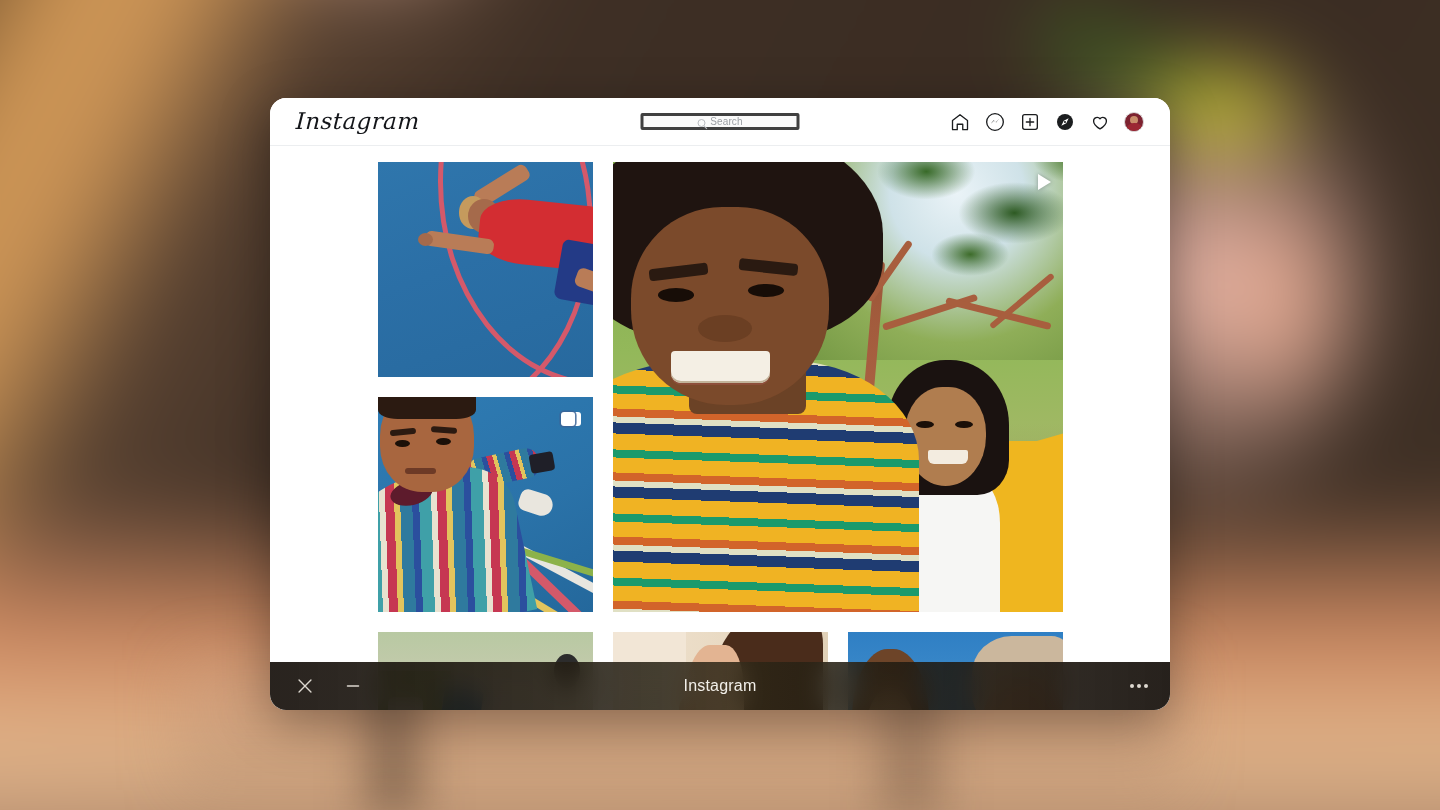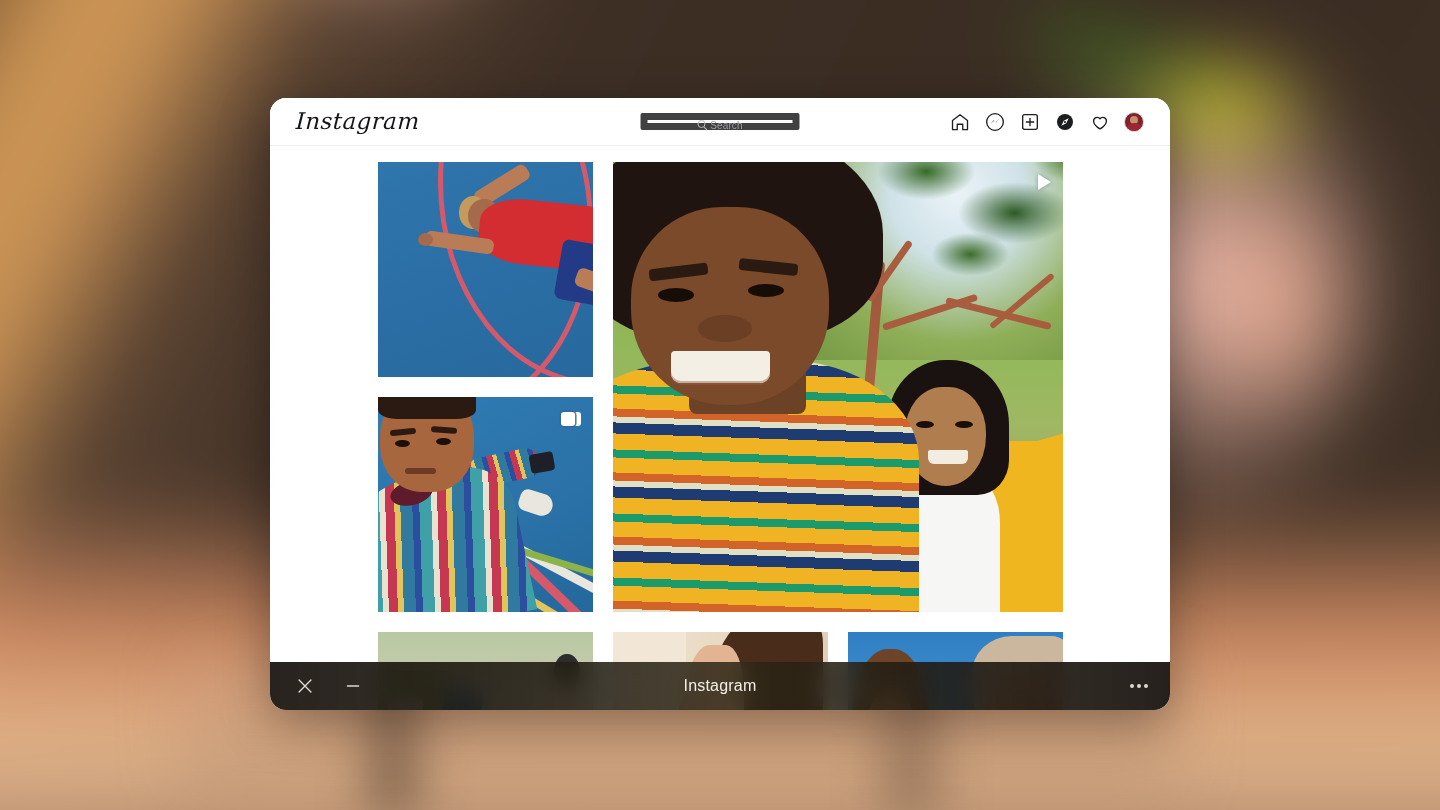--- a/index.html
+++ b/index.html
@@ -101,24 +101,24 @@
     line-height: 1;
     transform: skewX(-3deg);
   }
   #search-wrap {
     position: absolute;
     left: 50%;
     transform: translateX(-50%);
     width: 159px;
     height: 17px;
     background: #fafafa;
-    border: 7px solid #404040;
+    border: 3px solid #404040;
     border-radius: 2px;
     display: flex;
-    align-items: flex-start;
+    align-items: flex-end;
     justify-content: center;
     gap: 5px;
   }
   #search-icon {
     width: 8px; height: 8px;
     border: 1.1px solid #b9bcc0;
     border-radius: 50%;
     position: relative;
     flex: none;
   }

